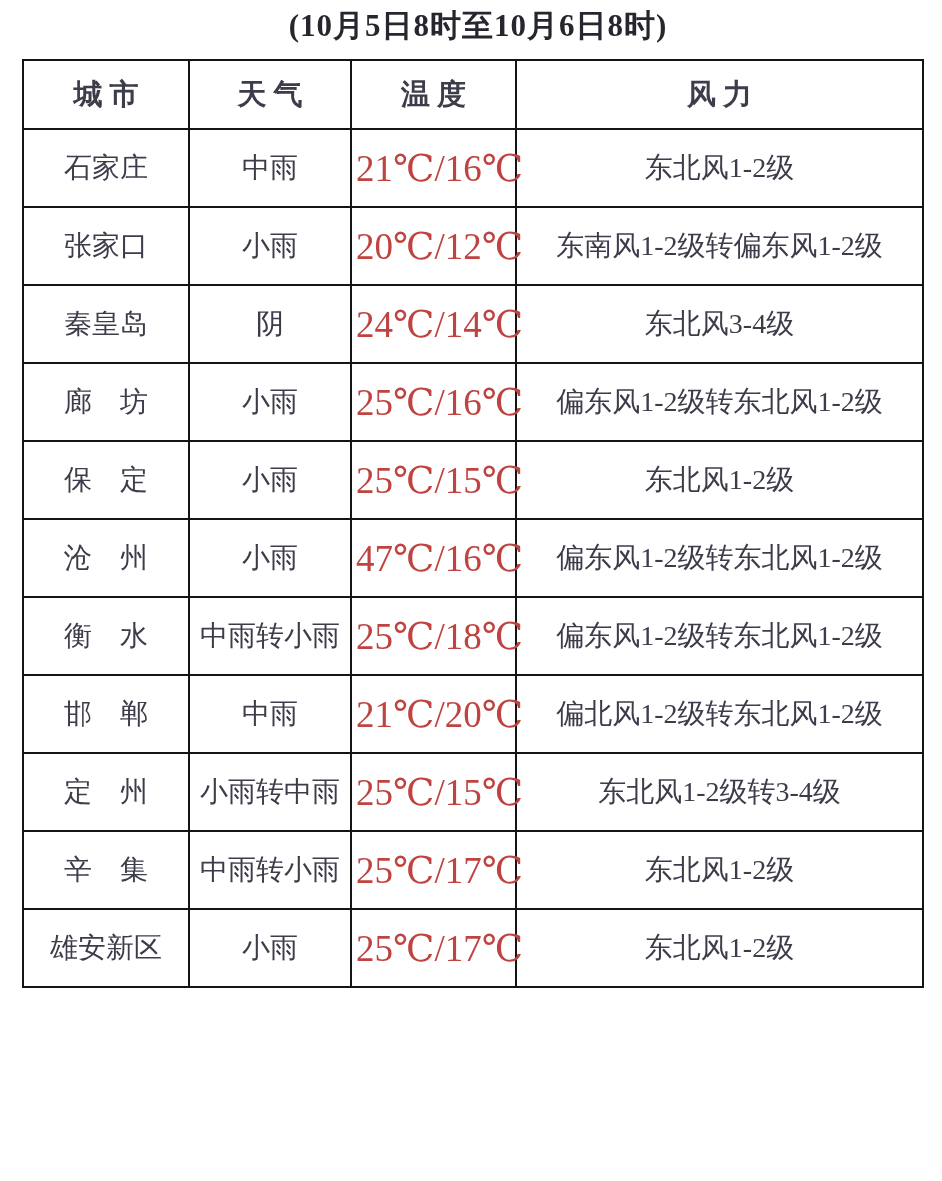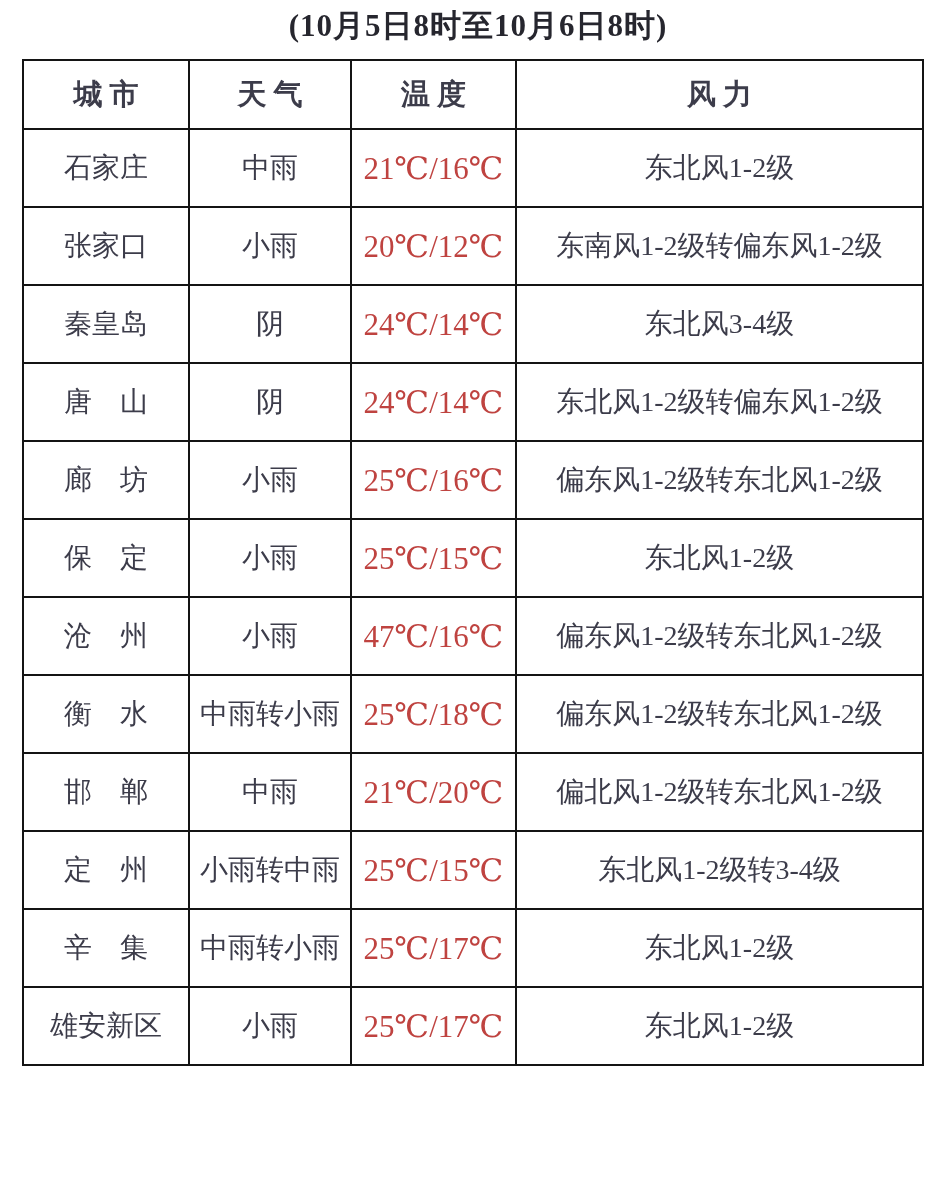--- a/index.html
+++ b/index.html
@@ -52,21 +52,21 @@
     font-weight: bold;
     letter-spacing: 7px;
     text-indent: 7px;
   }
   td {
     height: 68px;
     font-size: 28px;
   }
   td.temp {
     color: var(--temp-color);
-    font-size: 31px;
+    font-size: 37px;
   }
 </style>
 </head>
 <body>
 
 <div class="page">
   <div class="title">(10月5日8时至10月6日8时)</div>
 
   <table class="forecast">
     <colgroup>
@@ -94,26 +94,20 @@
           <td>张家口</td>
           <td>小雨</td>
           <td class="temp">20℃/12℃</td>
           <td>东南风1-2级转偏东风1-2级</td>
         </tr>
         <tr>
           <td>秦皇岛</td>
           <td>阴</td>
           <td class="temp">24℃/14℃</td>
           <td>东北风3-4级</td>
-        </tr>
-        <tr>
-          <td>唐　山</td>
-          <td>阴</td>
-          <td class="temp">24℃/14℃</td>
-          <td>东北风1-2级转偏东风1-2级</td>
         </tr>
         <tr>
           <td>廊　坊</td>
           <td>小雨</td>
           <td class="temp">25℃/16℃</td>
           <td>偏东风1-2级转东北风1-2级</td>
         </tr>
         <tr>
           <td>保　定</td>
           <td>小雨</td>

